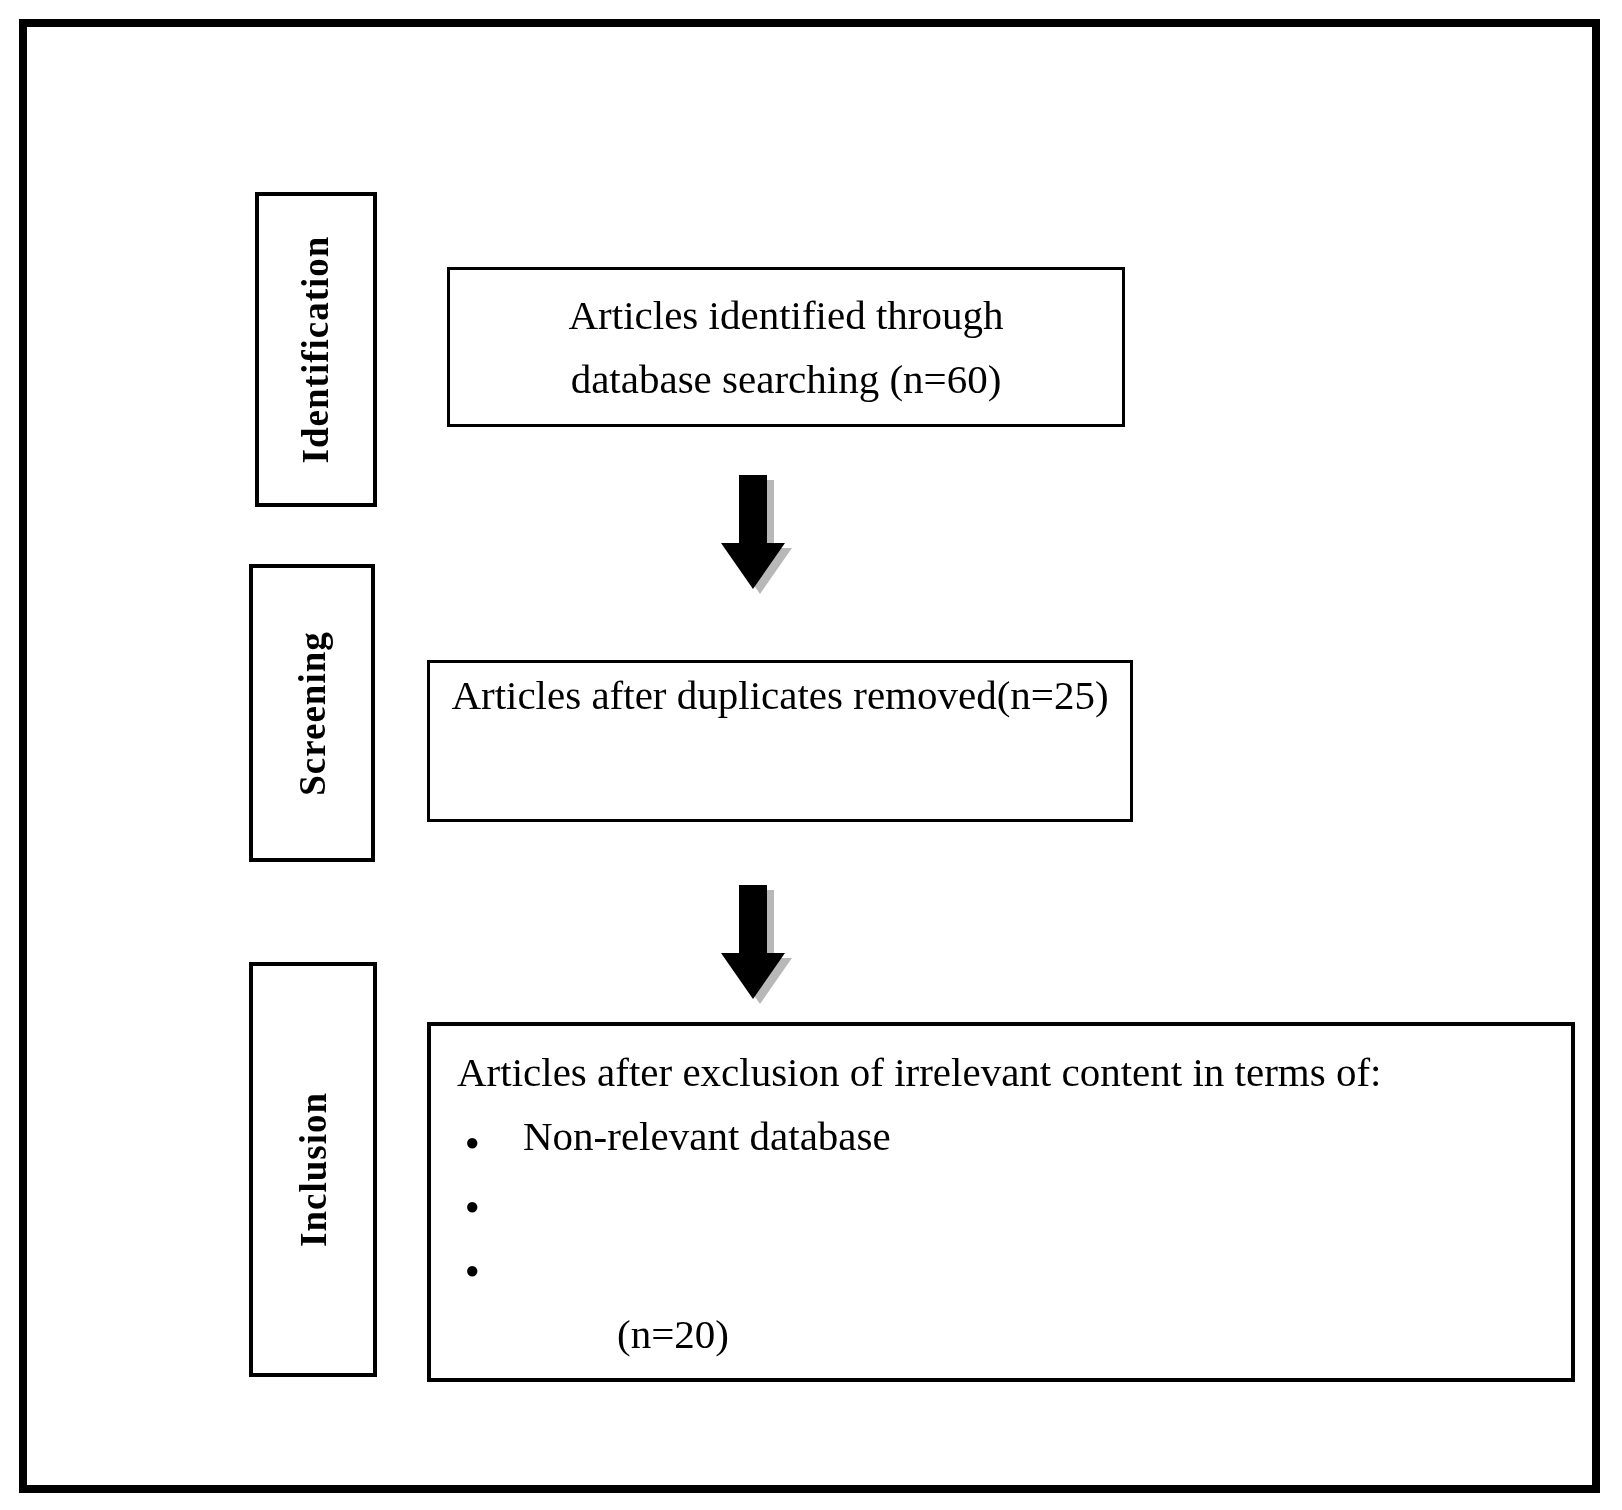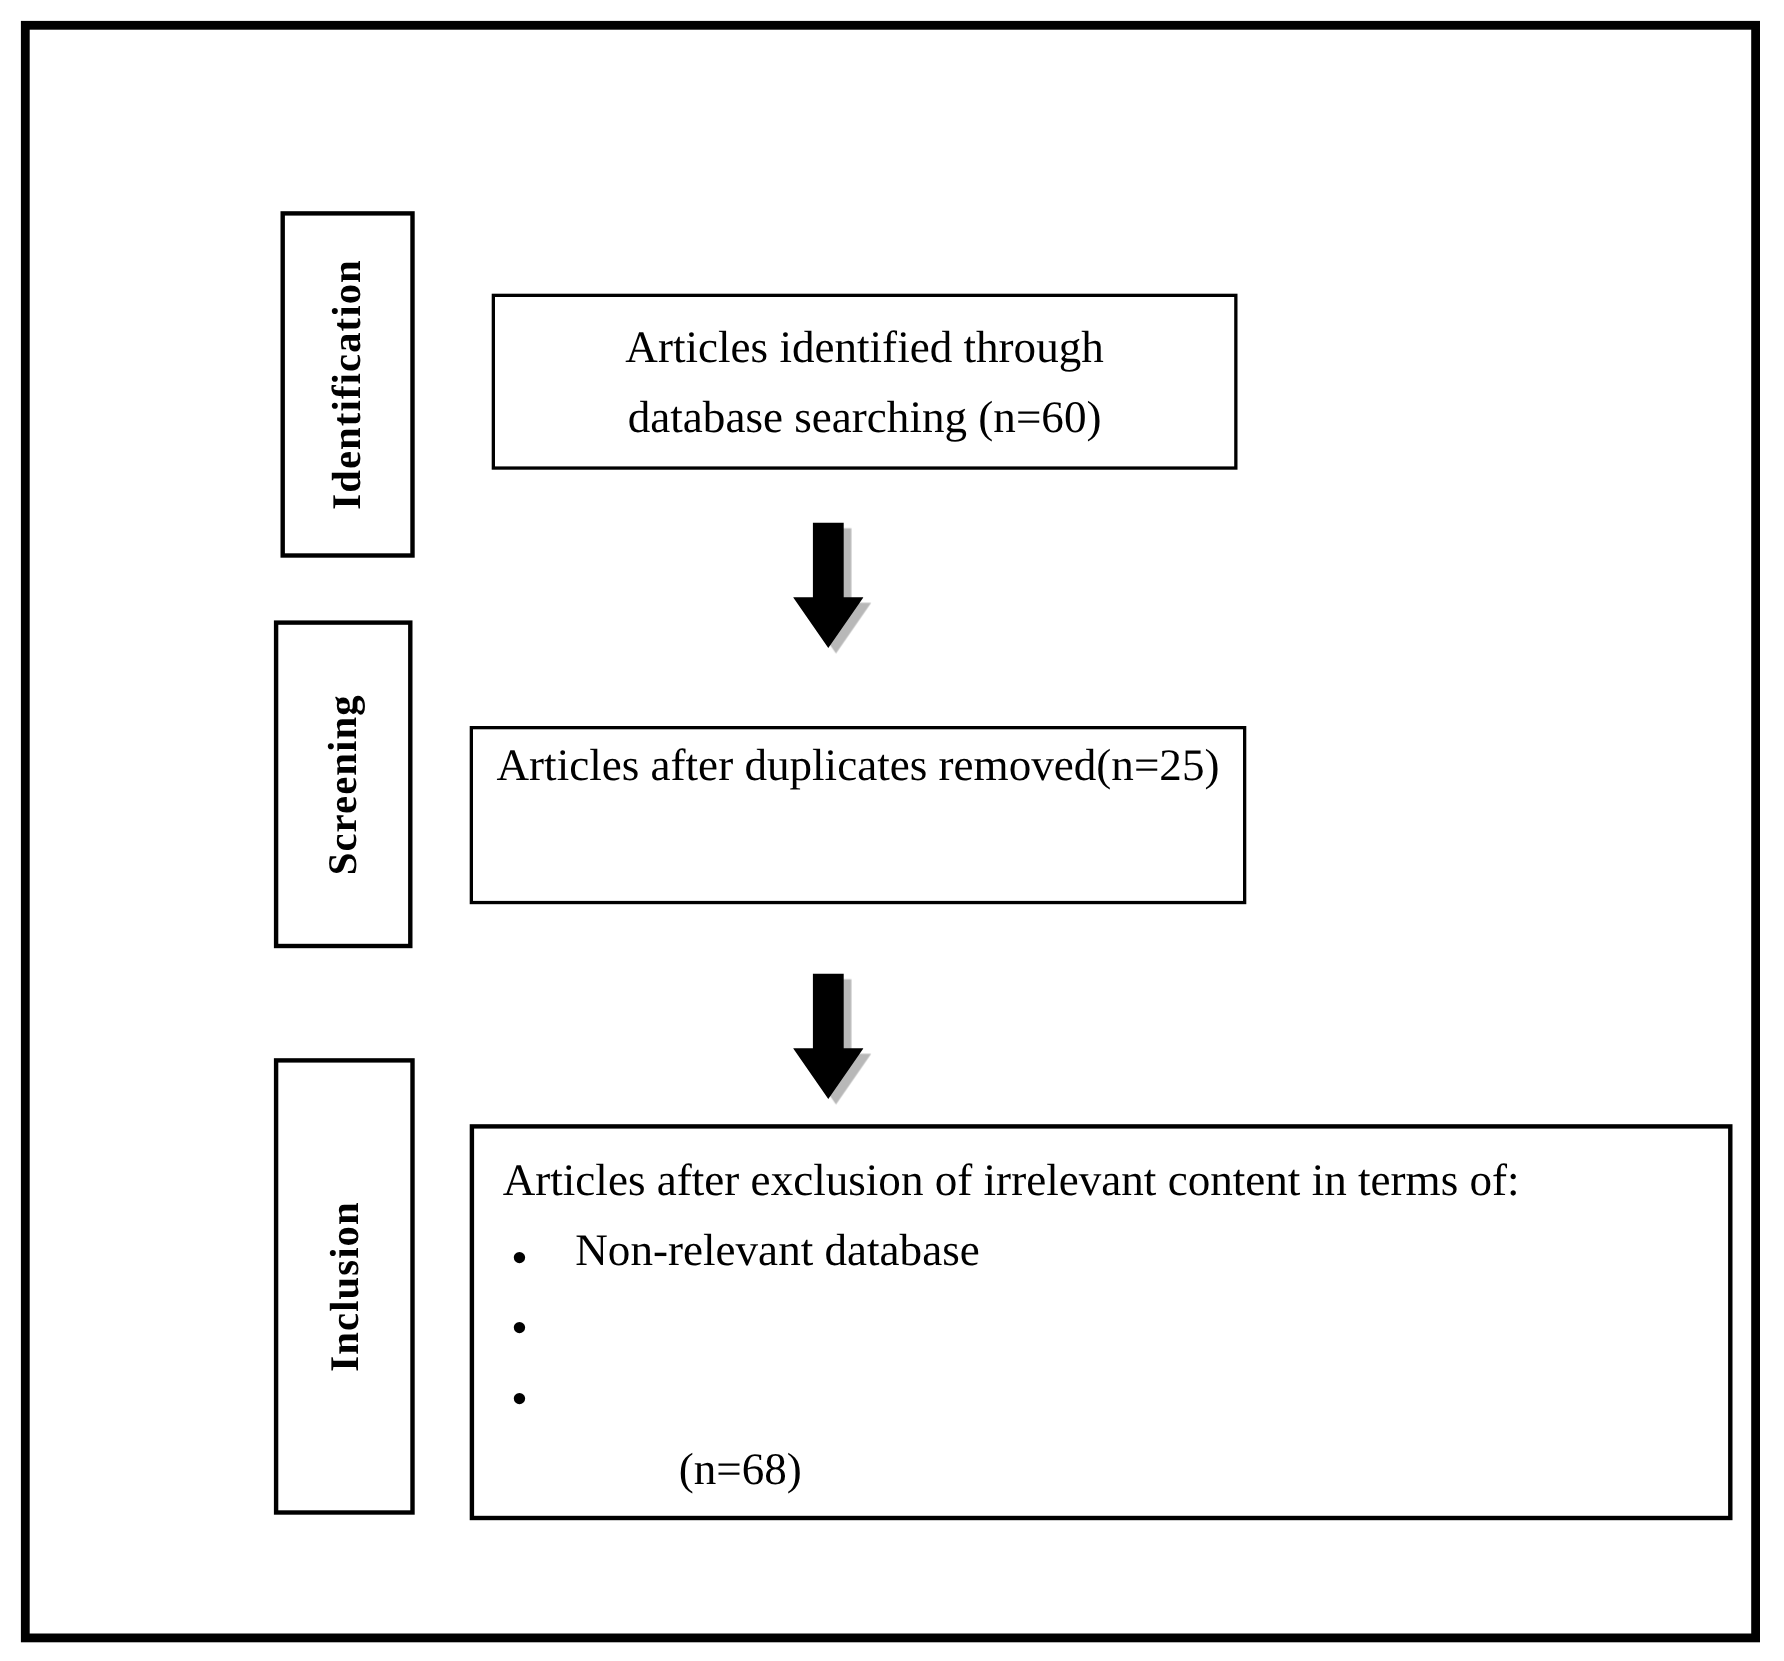--- a/index.html
+++ b/index.html
@@ -137,17 +137,17 @@
       </div>
 
       <div class="b3-row">
         <span class="b3-bullet-marker">●</span>
       </div>
 
       <div class="b3-row">
         <span class="b3-bullet-marker">●</span>
       </div>
 
-      <div class="b3-count">(n=68)</div>
+      <div class="b3-count">(n=20)</div>
     </div>
 
   </div>
 </div>
 
 </body></html>

